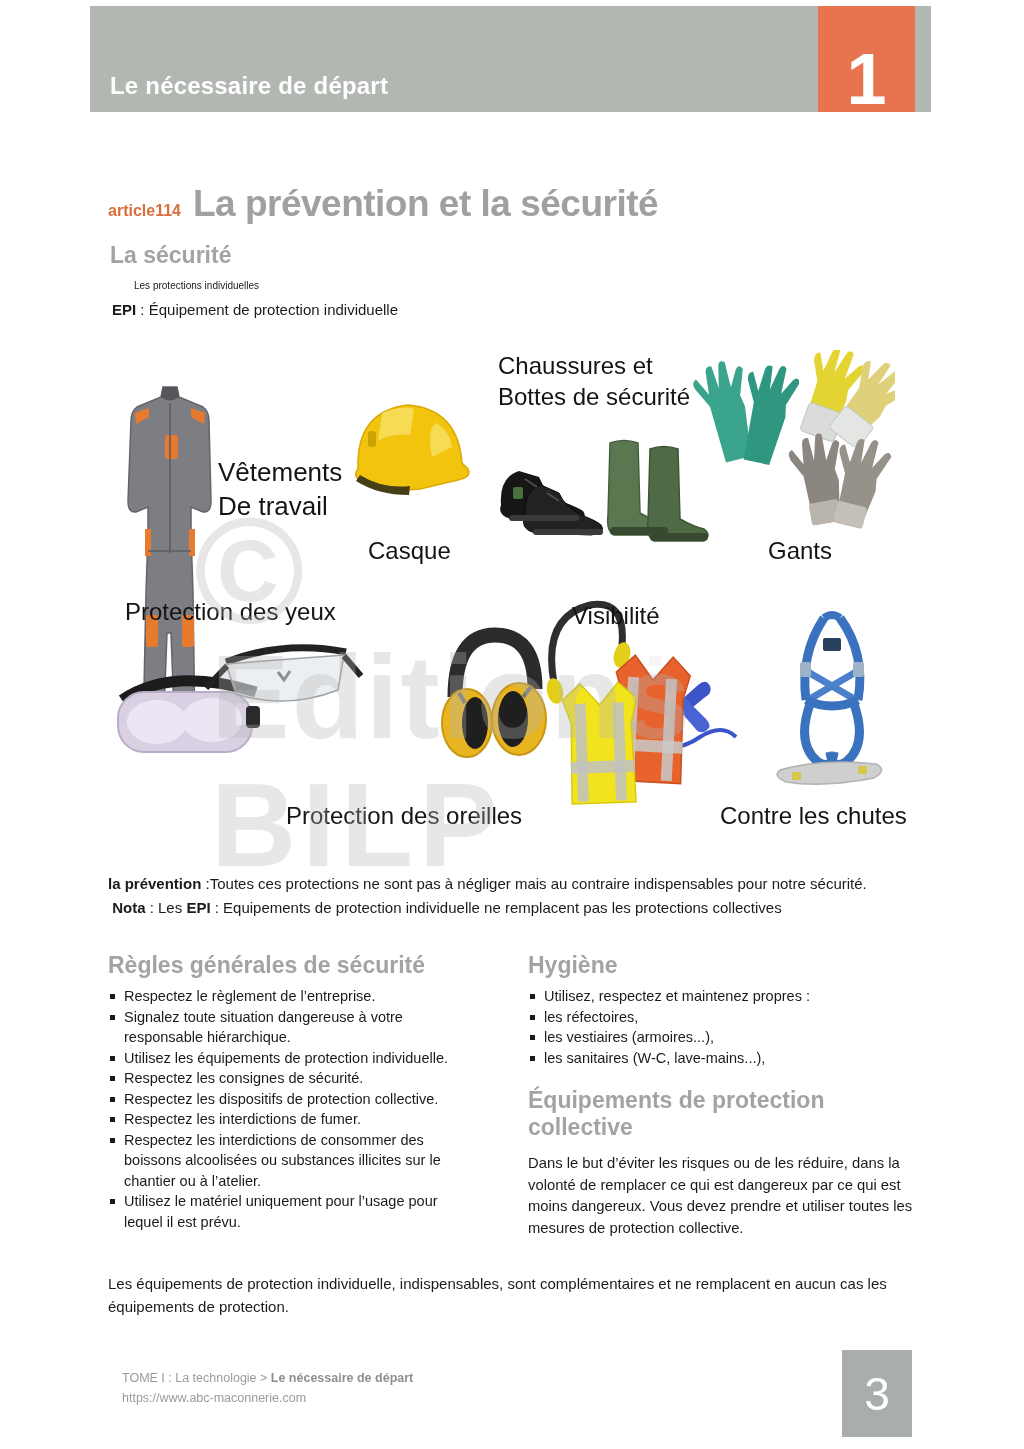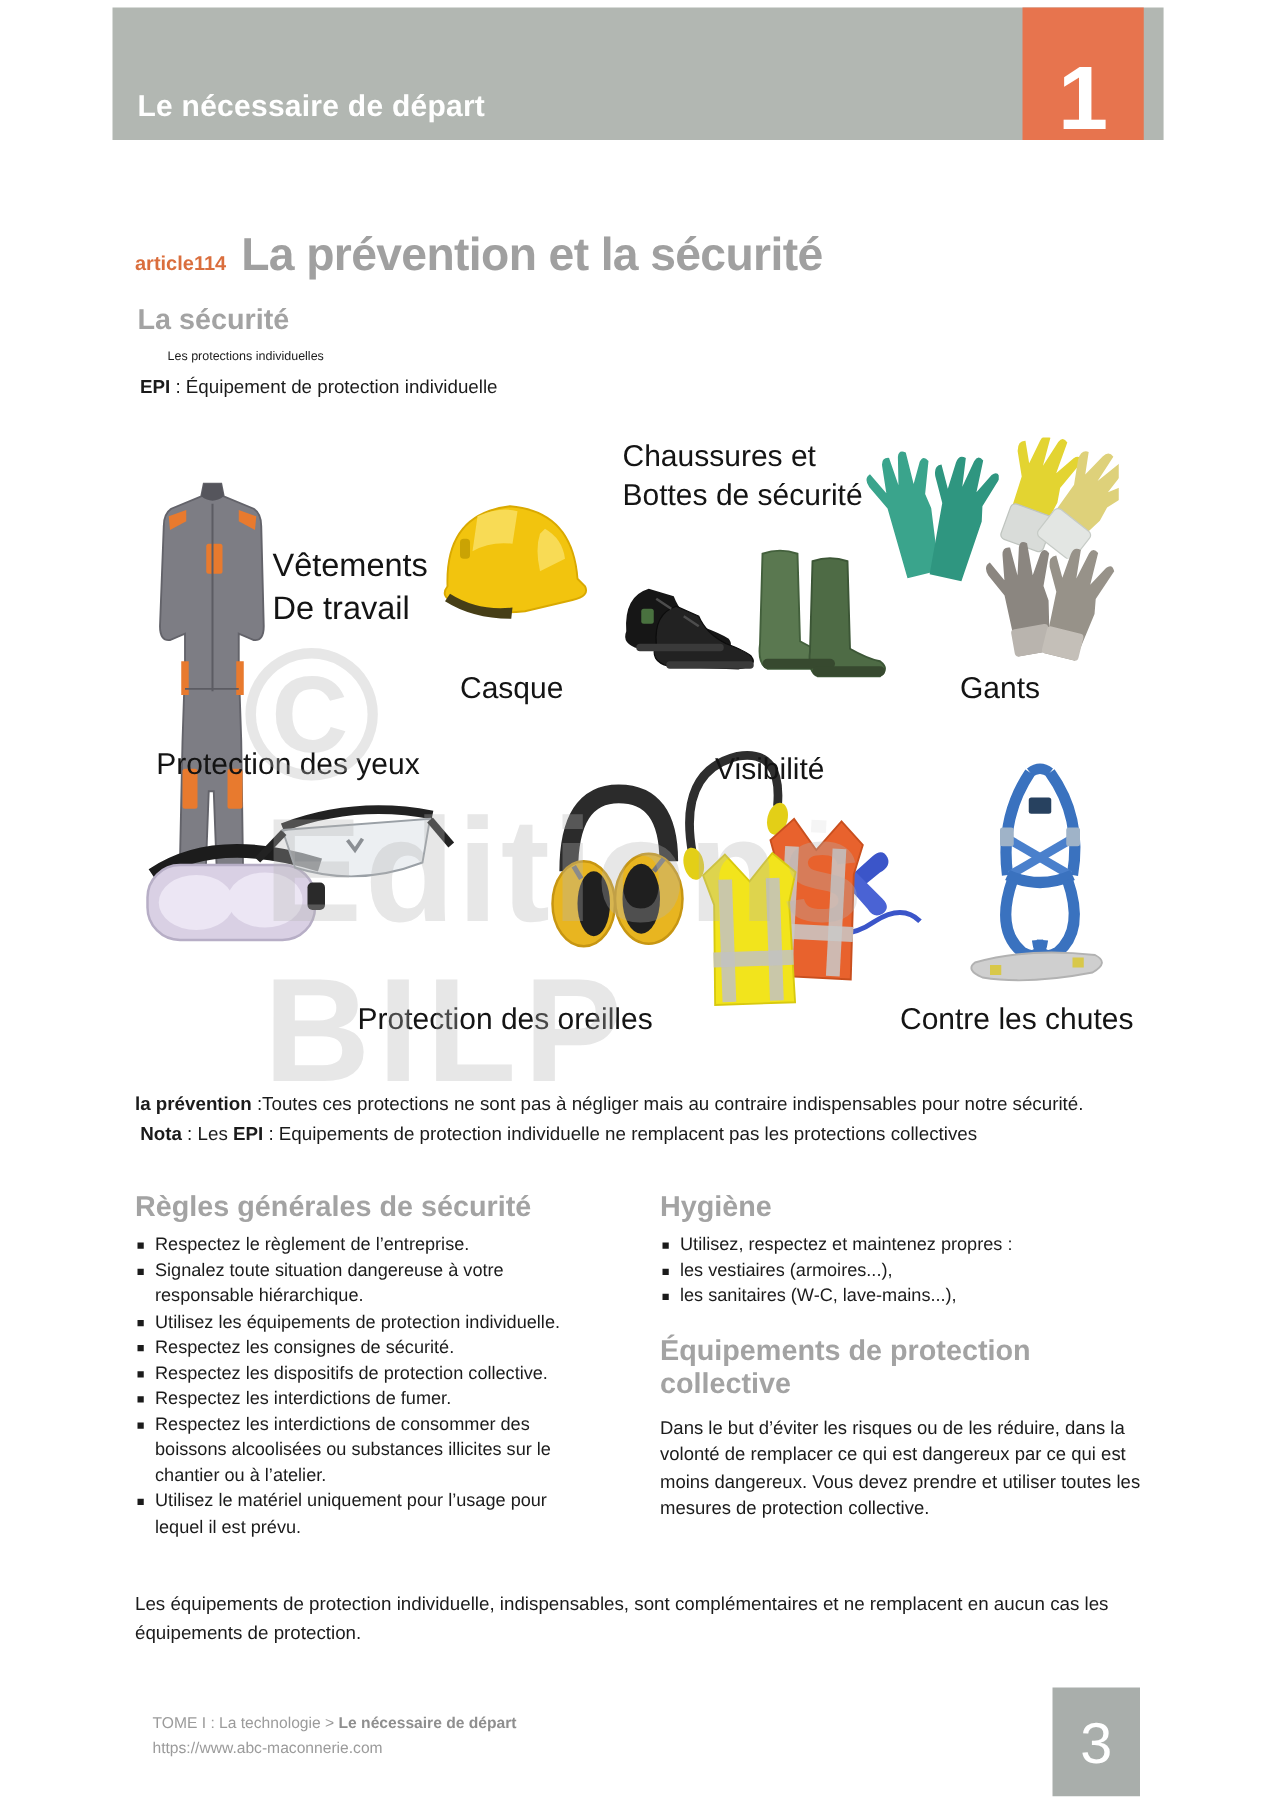--- a/index.html
+++ b/index.html
@@ -82,21 +82,21 @@
       <rect x="50" y="52" width="13" height="24" rx="2" fill="#e87a2e"></rect>
       <path d="M20,30 L34,25 L34,34 L21,41 Z" fill="#e87a2e"></path>
       <path d="M90,30 L76,25 L76,34 L89,41 Z" fill="#e87a2e"></path>
       <rect x="30" y="146" width="6" height="27" fill="#e87a2e"></rect>
       <rect x="74" y="146" width="6" height="27" fill="#e87a2e"></rect>
       <rect x="31" y="232" width="12" height="32" rx="2" fill="#e87a2e"></rect>
       <rect x="67" y="232" width="12" height="32" rx="2" fill="#e87a2e"></rect>
       <line x1="55" y1="20" x2="55" y2="170" stroke="#5c5c63" stroke-width="1.6"></line>
       <line x1="33" y1="168" x2="76" y2="168" stroke="#5c5c63" stroke-width="1.4"></line>
     </svg>
-    <div class="fig-label" style="left:110px;top:98px;font-size:26px">
+    <div class="fig-label" style="left:110px;top:118px;font-size:26px">
       <div>Vêtements</div>
       <div>De travail</div>
     </div>
 
     <svg class="fig-item" style="left:240px;top:45px" width="126" height="130" viewBox="0 0 126 130">
       <path d="M10,86 Q8,28 60,22 Q110,26 114,80 L120,86 Q124,94 110,97 L72,106 Q32,110 14,98 Q4,94 10,86 Z" fill="#f2c40e" stroke="#d9a900" stroke-width="1.5"></path>
       <path d="M34,30 Q52,22 66,26 L62,52 Q44,50 30,58 Z" fill="#f8db55"></path>
       <path d="M88,40 Q102,48 104,64 L84,74 Q80,56 84,44 Z" fill="#f8db55"></path>
       <rect x="20" y="48" width="8" height="16" rx="3" fill="#caa304"></rect>
       <path d="M12,92 Q34,106 62,103 L61,112 Q30,112 8,98 Z" fill="#463e17"></path>
@@ -256,20 +256,21 @@
       <li>Respectez les interdictions de fumer.</li>
       <li>Respectez les interdictions de consommer des boissons alcoolisées ou substances illicites sur le chantier ou à l’atelier.</li>
       <li>Utilisez le matériel uniquement pour l’usage pour lequel il est prévu.</li>
     </ul>
   </div>
 
   <div class="col-right">
     <div class="h-gray">Hygiène</div>
     <ul class="sq">
       <li>Utilisez, respectez et maintenez propres :</li>
+      <li>les réfectoires,</li>
       <li>les vestiaires (armoires...),</li>
       <li>les sanitaires (W-C, lave-mains...),</li>
     </ul>
     <div class="h-gray second">Équipements de protection collective</div>
     <div class="col-par">Dans le but d’éviter les risques ou de les réduire, dans la volonté de remplacer ce qui est dangereux par ce qui est moins dangereux. Vous devez prendre et utiliser toutes les mesures de protection collective.</div>
   </div>
 
   <div class="summary">Les équipements de protection individuelle, indispensables, sont complémentaires et ne remplacent en aucun cas les équipements de protection.</div>
 
   <div class="footer-text">

